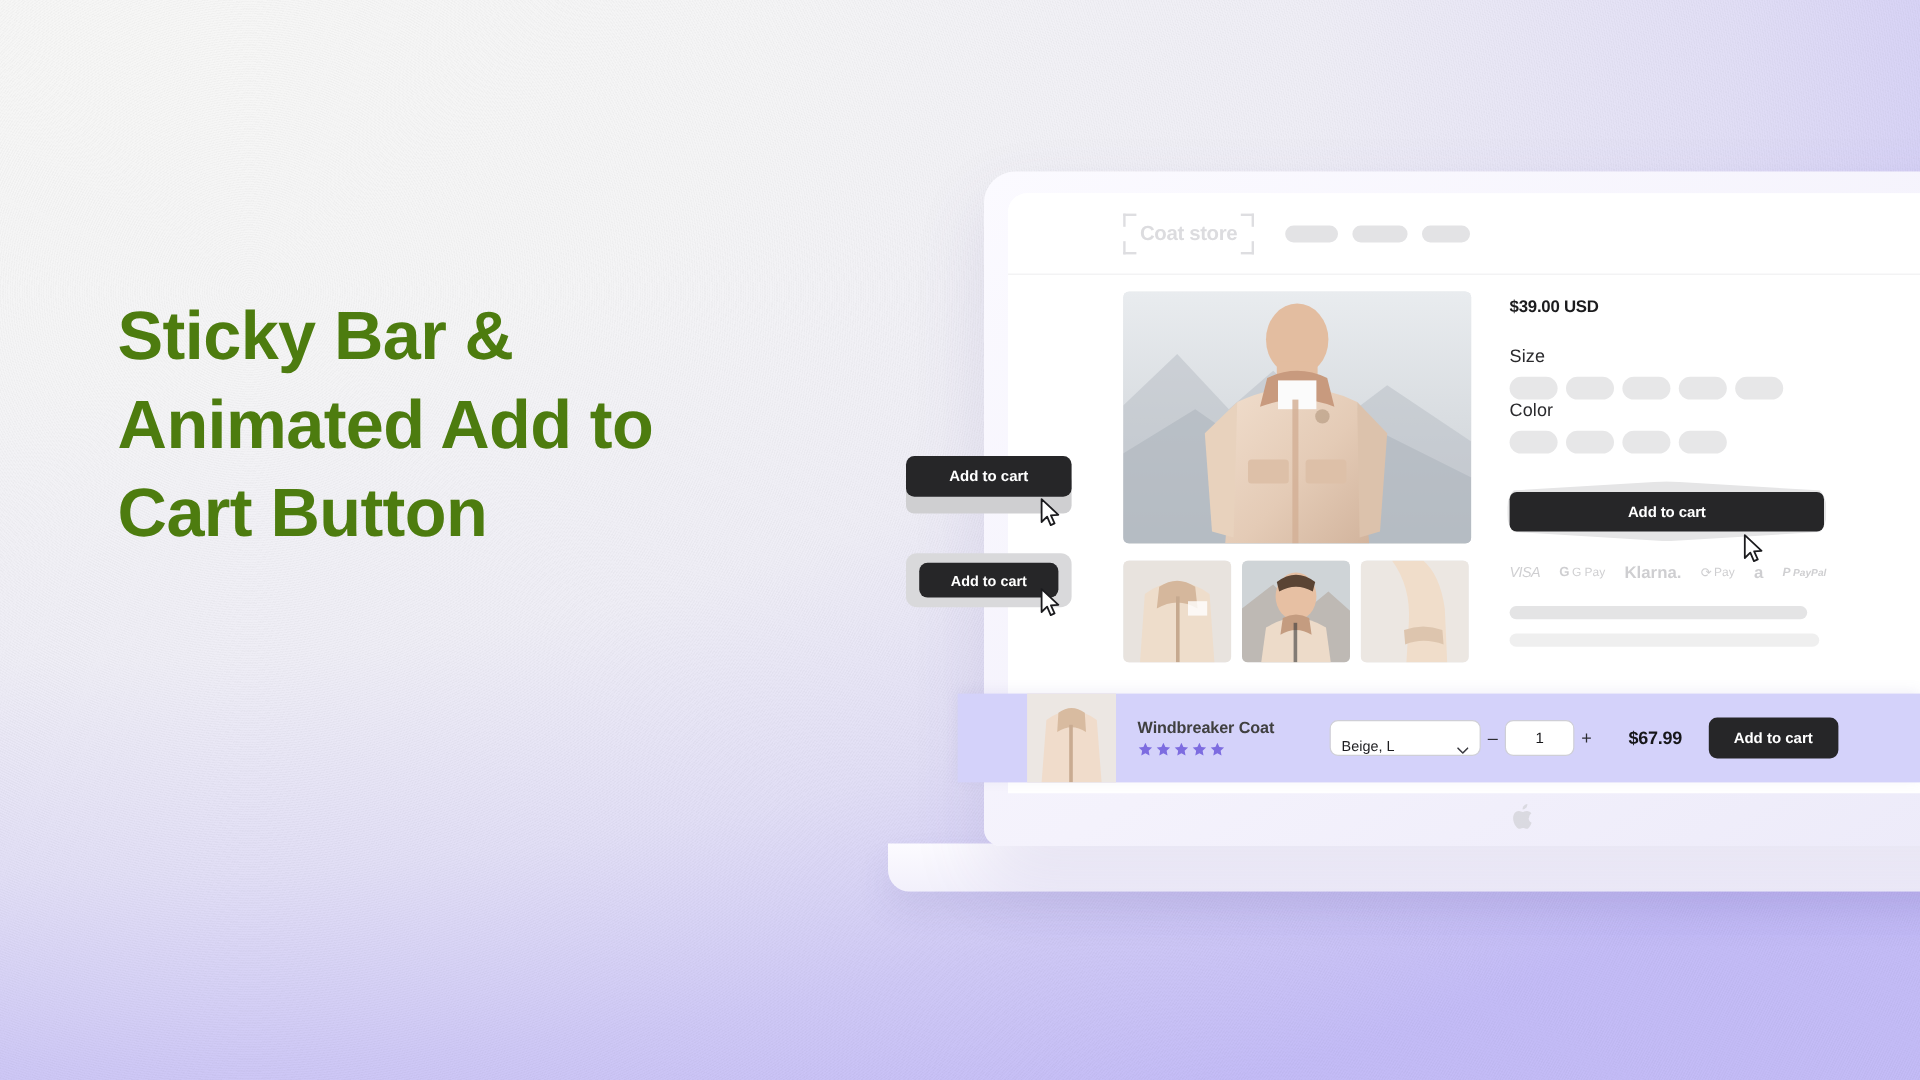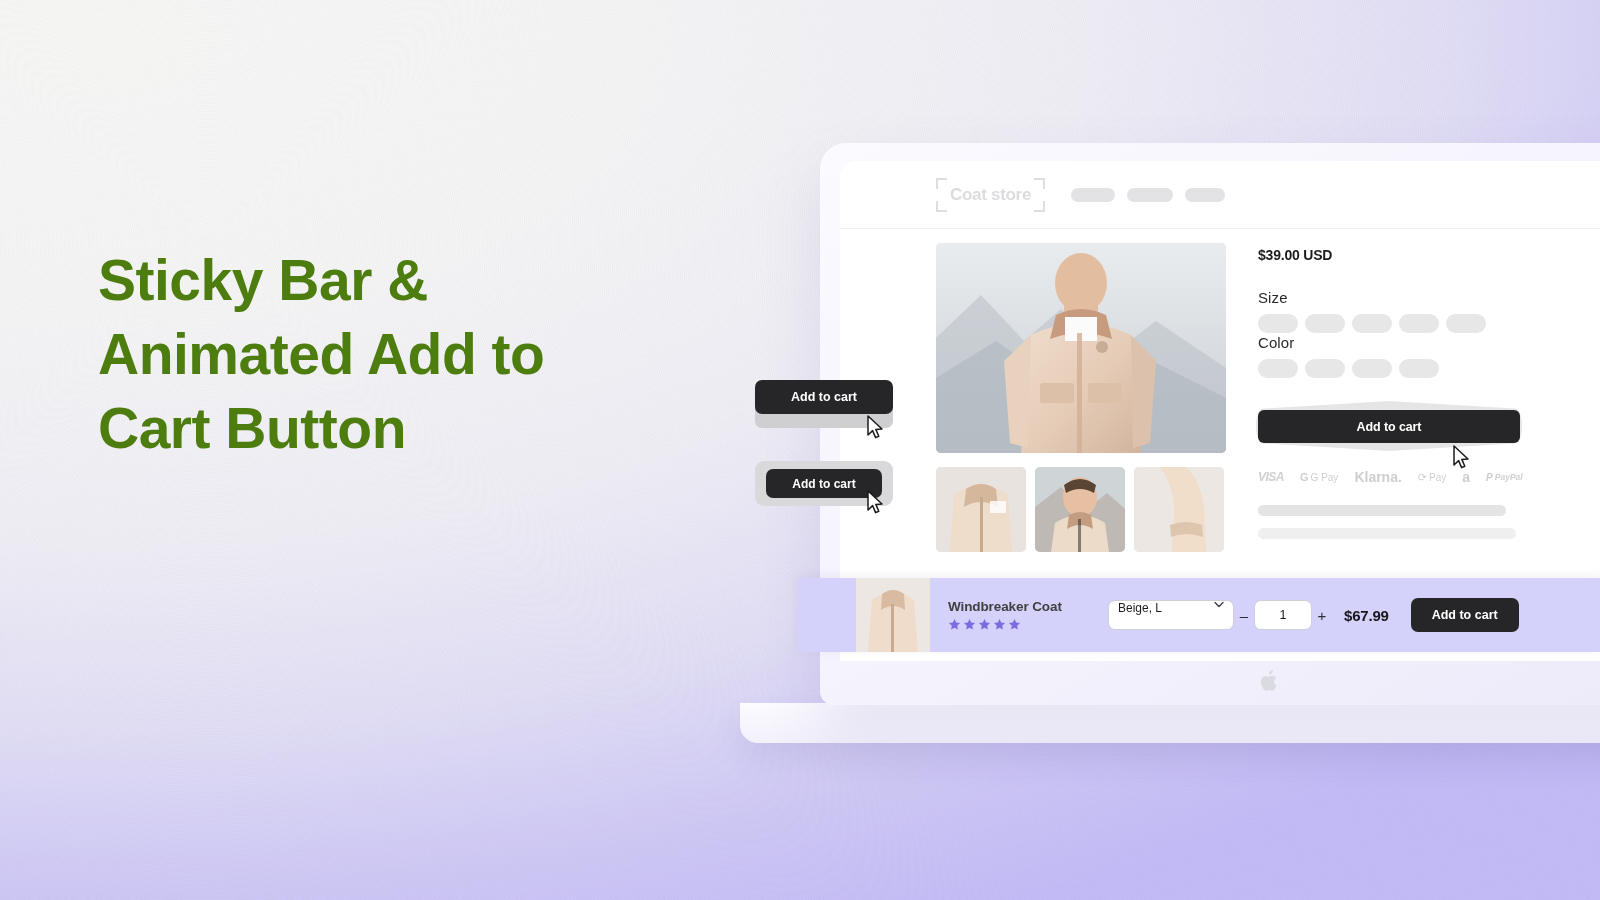--- a/index.html
+++ b/index.html
@@ -108,40 +108,40 @@
     background: #e5e5e6; border-radius: 22px;
     clip-path: polygon(0% 16%, 50% 0%, 100% 16%, 100% 84%, 50% 100%, 0% 84%);
   }
   #atc-main {
     position: relative; width: 262px; height: 33px; background: #262628;
     border-radius: 6px; display: flex; align-items: center; justify-content: center;
     color: #fff; font-size: 12.5px; font-weight: 600; letter-spacing: -.1px;
   }
   #pay-row { display: flex; align-items: center; gap: 16px; margin-top: 26px; opacity: .42; }
   .pay-logo { font-size: 10px; color: #8d8d92; display: flex; align-items: center; gap: 2px; white-space: nowrap; }
-  .pay-logo.visa { font-style: italic; font-weight: 700; font-size: 12px; letter-spacing: -.5px; }
+  .pay-logo.visa { font-style: italic; font-weight: 400; font-size: 12px; letter-spacing: -.5px; }
   .pay-logo.klarna { font-weight: 700; font-size: 14px; }
   .pay-logo.amazon { font-weight: 700; font-size: 14px; }
   .pay-logo.paypal { font-size: 8.5px; font-style: italic; font-weight: 700; }
   .desc-bar { height: 11px; border-radius: 7px; background: #e4e4e5; margin-top: 20px; }
 
   
   #sticky-bar {
     position: absolute; left: 798px; top: 578px; width: 802px; height: 74px;
     background: #d4d2fa; display: flex; align-items: center;
     padding: 0 0 0 58px; gap: 0; z-index: 25;
     box-shadow: 0 -2px 10px rgba(120,110,190,.10);
   }
   #sticky-thumb { width: 74px; height: 74px; overflow: hidden; position: relative; background: #efe7e1; flex: none; }
   #sticky-info { margin-left: 18px; width: 160px; }
   #sticky-title { font-size: 13.5px; font-weight: 600; color: #404040; letter-spacing: -.1px; }
   #stars { display: flex; gap: 2px; margin-top: 4px; }
   #variant-select {
     width: 126px; height: 30px; background: #fff; border: 1px solid #cfcfd6; border-radius: 7px;
-    display: flex; align-items: flex-start; padding: 0 9px; font-size: 12px; color: #1d1d20;
+    display: flex; align-items: flex-end; padding: 0 9px; font-size: 12px; color: #1d1d20;
   }
   .qty-sign { font-size: 15px; color: #2d2d32; width: 20px; text-align: center; }
   #qty-box {
     width: 58px; height: 30px; background: #fff; border: 1px solid #cfcfd6; border-radius: 7px;
     display: flex; align-items: center; justify-content: center; font-size: 12.5px; color: #17171a;
   }
   #sticky-price { font-size: 15px; font-weight: 700; color: #17171a; letter-spacing: -.2px; }
   #sticky-atc {
     width: 108px; height: 34px; background: #262628; border-radius: 7px;
     display: flex; align-items: center; justify-content: center;
@@ -357,21 +357,21 @@
     <span>Beige, L</span>
     <svg style="margin-left:auto" width="10" height="7" viewBox="0 0 10 7">
       <path d="M1 1.5L5 5.5L9 1.5" fill="none" stroke="#3a3a40" stroke-width="1.3" stroke-linecap="round" stroke-linejoin="round"></path>
     </svg>
   </div>
 
   <span class="qty-sign">–</span>
   <div id="qty-box">1</div>
   <span class="qty-sign">+</span>
 
-  <span id="sticky-price" style="margin-left:12px">$67.99</span>
+  <span id="sticky-price" style="margin-left:25px">$67.99</span>
 
   <div id="sticky-atc" style="margin-left:22px">Add to cart</div>
 </div>
 
 <div id="callout-1" class="callout">
   <div class="shadow-plate"></div>
   <div class="btn">Add to cart</div>
 </div>
 
 <div id="callout-2" class="callout">

